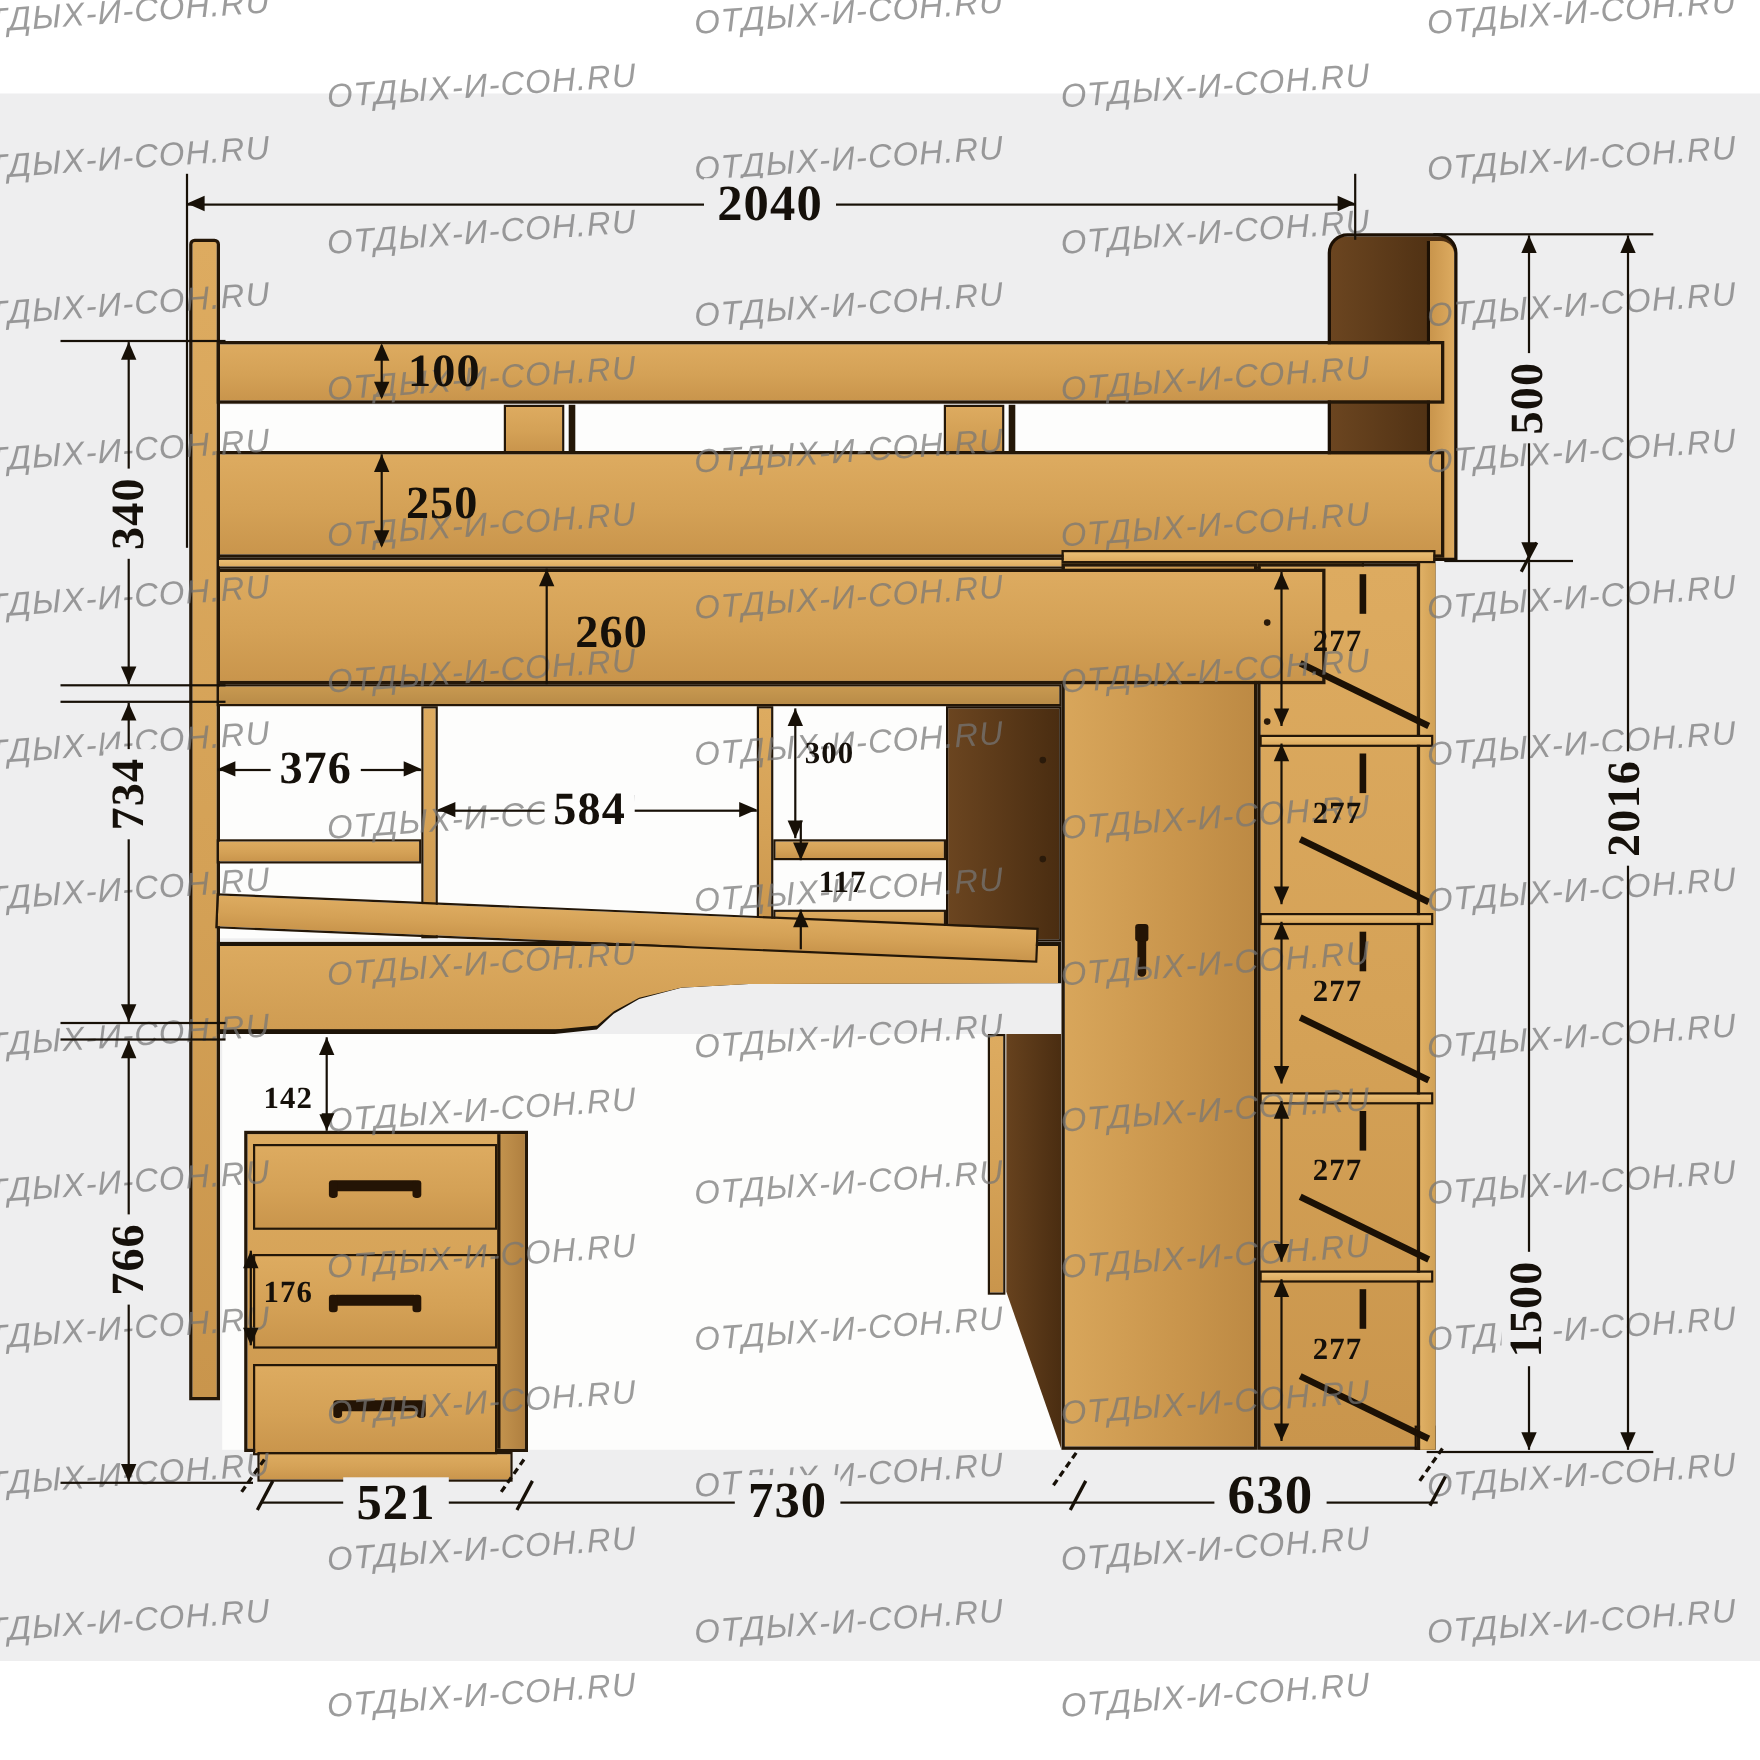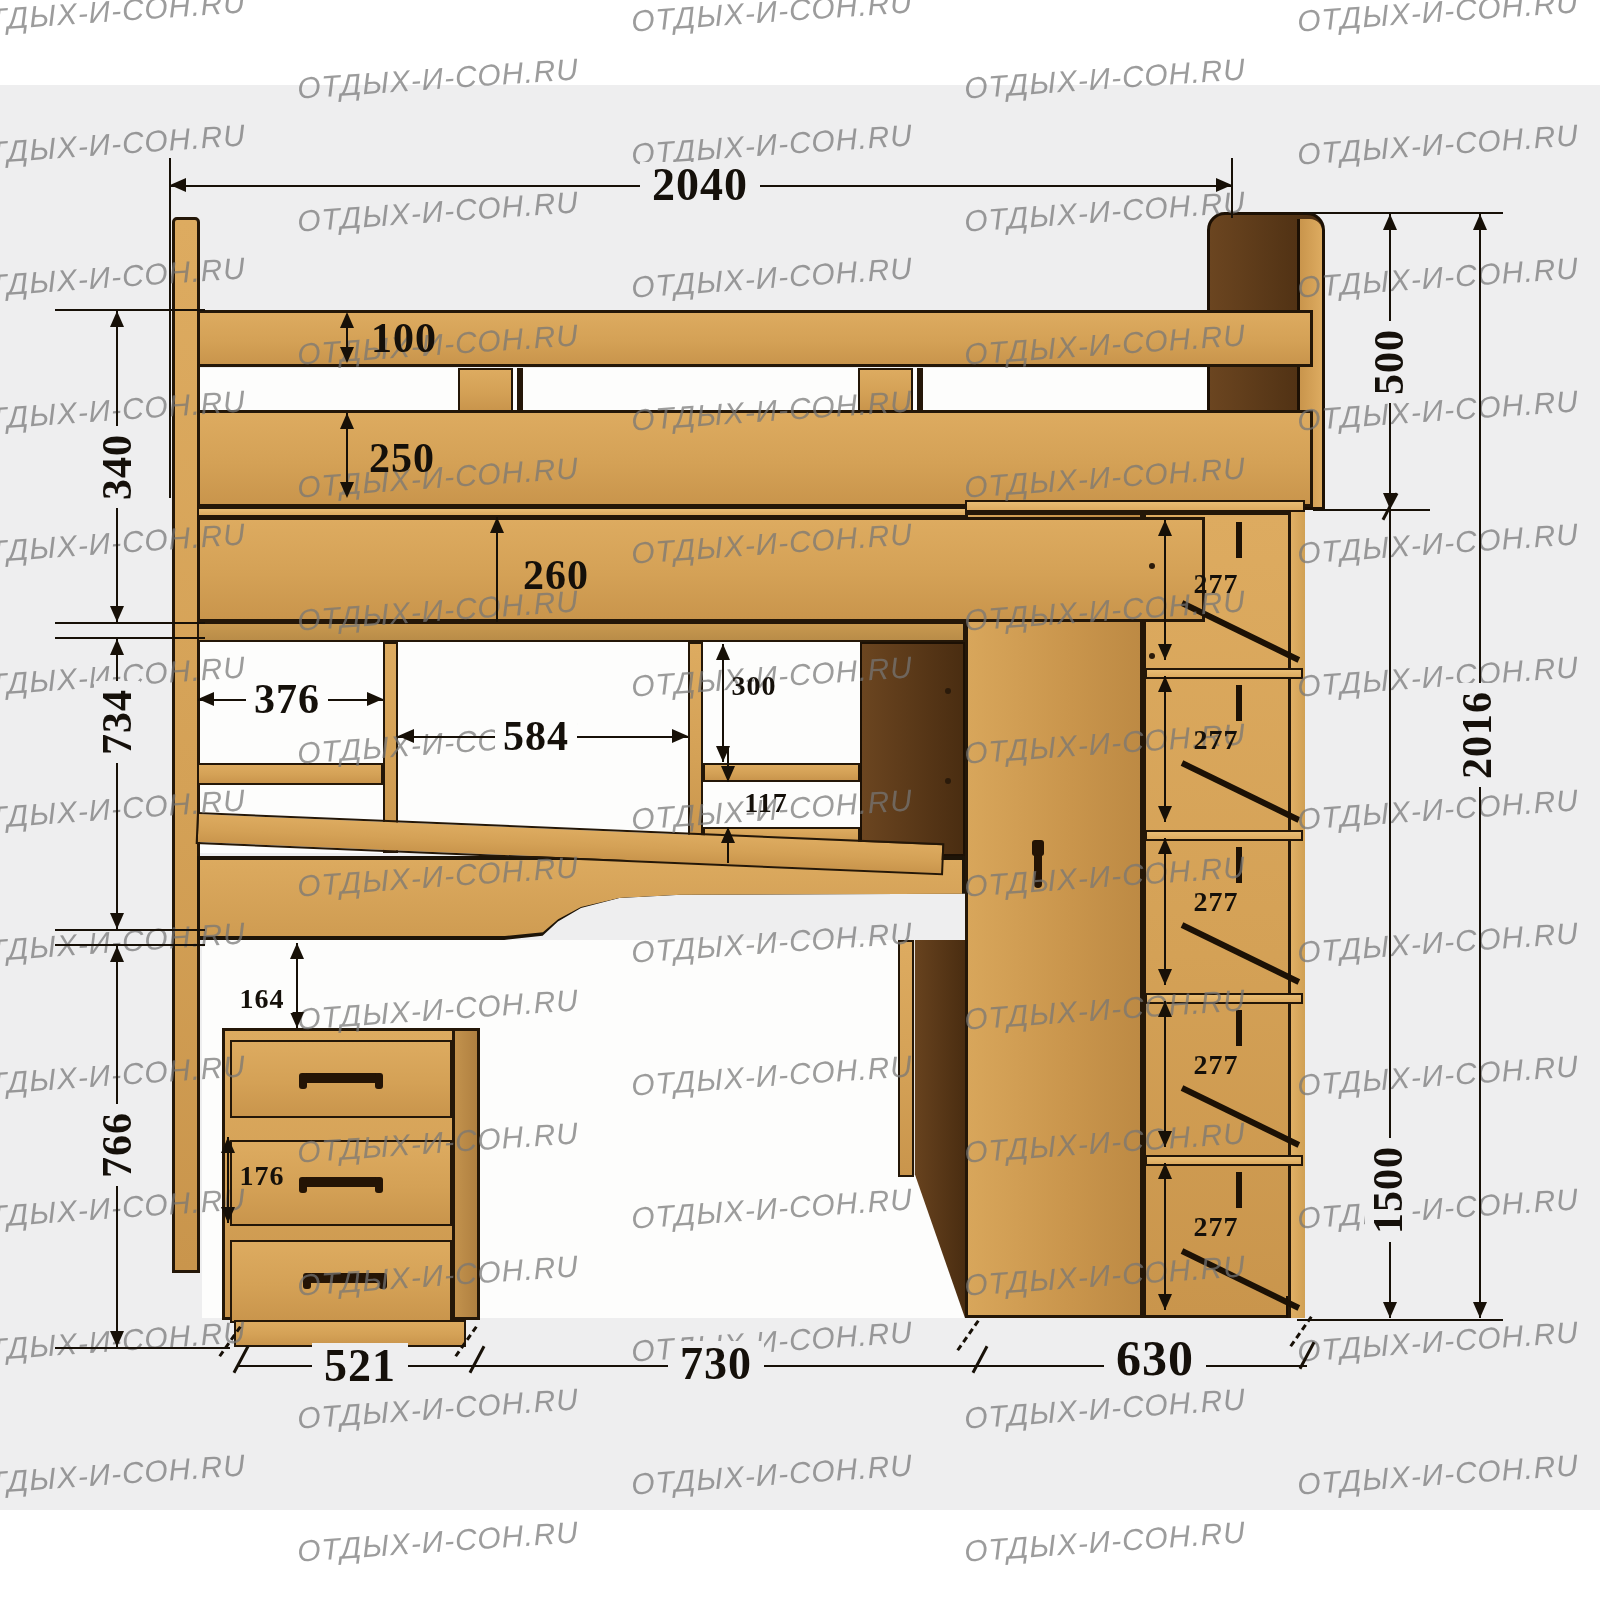--- a/index.html
+++ b/index.html
@@ -236,21 +236,21 @@
   <span class="dlabel s" style="left:754px;top:686px;">300</span>
   <div class="lv" style="left:727px;top:746px;height:36px;"></div>
   <div class="ar down" style="left:721px;top:766px;"></div>
   <div class="lv" style="left:727px;top:827px;height:36px;"></div>
   <div class="ar up" style="left:721px;top:827px;"></div>
   <span class="dlabel s" style="left:766px;top:803px;">117</span>
 
   <div class="lv" style="left:296px;top:943px;height:85px;"></div>
   <div class="ar up" style="left:290px;top:943px;"></div>
   <div class="ar down" style="left:290px;top:1012px;"></div>
-  <span class="dlabel s wbg" style="left:262px;top:999px;">164</span>
+  <span class="dlabel s wbg" style="left:262px;top:999px;">142</span>
   <div class="lv" style="left:227px;top:1137px;height:86px;"></div>
   <div class="ar up" style="left:221px;top:1137px;"></div>
   <div class="ar down" style="left:221px;top:1207px;"></div>
   <span class="dlabel s" style="left:262px;top:1176px;">176</span>
 
   <div class="lh" style="left:55px;top:944px;width:150px;"></div>
   <div class="lh" style="left:55px;top:1347px;width:175px;"></div>
   <div class="lv" style="left:116px;top:946px;height:401px;"></div>
   <div class="ar up" style="left:110px;top:946px;"></div>
   <div class="ar down" style="left:110px;top:1331px;"></div>

